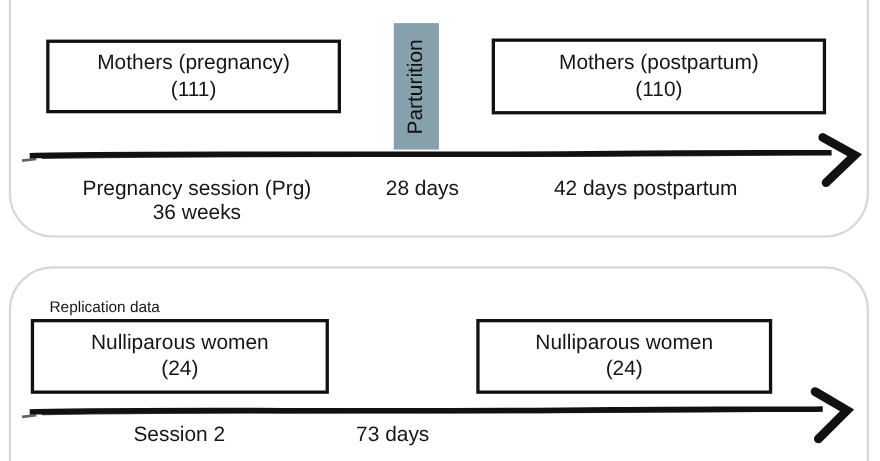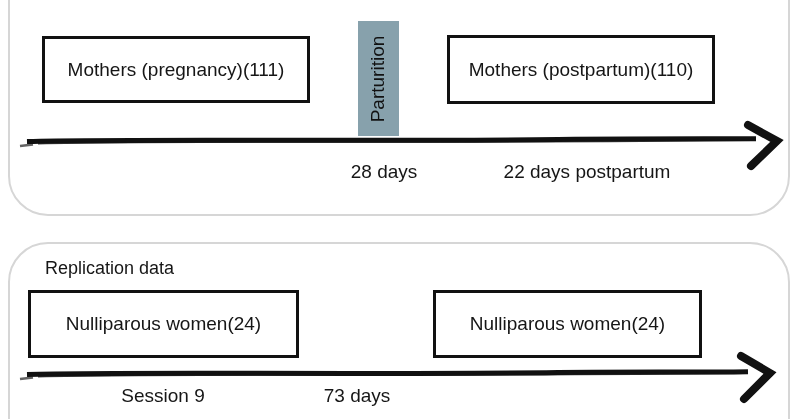--- a/index.html
+++ b/index.html
@@ -22,29 +22,29 @@
     border-radius: 40px;
   }
   .panel-top    { left: 8px; top: -46px;  width: 782px; height: 262px; }
   .panel-bottom { left: 8px; top: 242px;  width: 782px; height: 224px; }
 
   .gbox {
     position: absolute;
     border: 3px solid var(--box_border, #111111);
     background: #ffffff;
     display: flex;
-    flex-direction: row;
+    flex-direction: column;
     align-items: center;
     justify-content: center;
     text-align: center;
     font-size: 19px;
     line-height: 24px;
   }
   .box-preg  { left: 32px;  top: 80px; width: 268px; height: 67px; }
-  .box-post  { left: 437px; top: 79px; width: 268px; height: 69px; }
+  .box-post  { left: 437px; top: 79px; width: 304px; height: 69px; }
   .box-null1 { left: 18px;  top: 46px; width: 271px; height: 68px; }
   .box-null2 { left: 423px; top: 46px; width: 269px; height: 68px; }
 
   .parturition {
     position: absolute;
     left: 348px; top: 65px; width: 41px; height: 115px;
     background: var(--parturition_bar, #87a1ac);
     display: flex;
     align-items: center;
     justify-content: center;
@@ -59,21 +59,21 @@
   .lbl {
     position: absolute;
     text-align: center;
     font-size: 19px;
     line-height: 22px;
   }
   .lbl-prg  { left: 29px;  top: 205px; width: 280px; }
   .lbl-47   { left: 314px; top: 205px; width: 120px; }
   .lbl-post { left: 437px; top: 205px; width: 280px; }
 
-  .panel-title { position: absolute; left: 35px; top: 14px; font-size: 18px; }
+  .panel-title { position: absolute; left: 35px; top: 27px; font-size: 14px; }
 
   .lbl-s1  { left: 53px;  top: 141px; width: 200px; }
   .lbl-73  { left: 287px; top: 141px; width: 120px; }
   .lbl-s2  { left: 457px; top: 141px; width: 200px; margin-top: 36px; }
 
   .arrow-svg {
     position: absolute;
     color: var(--arrow, #111111);
   }
   .arrow-top    { left: 8px; top: 147px; }
@@ -100,27 +100,31 @@
       <div>(110)</div>
     </div>
 
     <svg class="arrow-svg arrow-top" width="770" height="75" viewBox="0 0 770 75">
       <path d="M9,38.5 C120,35.5 320,38.8 540,36.5 C640,35.5 700,36 738,35.8" stroke="currentColor" stroke-width="5" fill="none"></path>
       <path d="M20,40.5 C180,37 420,40.5 735,37" stroke="currentColor" stroke-width="2" opacity="0.8" fill="none"></path>
       <path d="M2,43 l13,-1.5" stroke="currentColor" stroke-width="2.4" opacity="0.65" fill="none"></path>
       <path d="M730,22 L759,38 L733,63" stroke="currentColor" stroke-width="8" fill="none" stroke-linecap="round" stroke-linejoin="miter"></path>
     </svg>
 
+    <div class="lbl lbl-prg">
+      <div>Pregnancy session (Prg)</div>
+      <div>36 weeks</div>
+    </div>
 
     <div class="lbl lbl-47">
       <div>28 days</div>
     </div>
 
     <div class="lbl lbl-post">
-      <div>22 days postpartum</div>
+      <div>42 days postpartum</div>
     </div>
 
   </section>
 
   <section class="panel panel-bottom">
 
     <div class="panel-title">Replication data</div>
 
     <div class="gbox box-null1">
       <div>Nulliparous women</div>
@@ -133,21 +137,21 @@
     </div>
 
     <svg class="arrow-svg arrow-bottom" width="770" height="75" viewBox="0 0 770 75">
       <path d="M9,37.5 C120,34.5 320,38 540,35.5 C630,34.5 690,35.5 730,34.8" stroke="currentColor" stroke-width="5" fill="none"></path>
       <path d="M20,39.5 C180,36 420,39.5 727,36" stroke="currentColor" stroke-width="2" opacity="0.8" fill="none"></path>
       <path d="M2,42 l13,-1.5" stroke="currentColor" stroke-width="2.4" opacity="0.65" fill="none"></path>
       <path d="M723,19 L752,36 L726,62" stroke="currentColor" stroke-width="8" fill="none" stroke-linecap="round" stroke-linejoin="miter"></path>
     </svg>
 
     <div class="lbl lbl-s1">
-      <div>Session 9</div>
+      <div>Session 2</div>
     </div>
 
     <div class="lbl lbl-73">
       <div>73 days</div>
     </div>
 
     <div class="lbl lbl-s2">
       <div>Session 2</div>
     </div>
 

